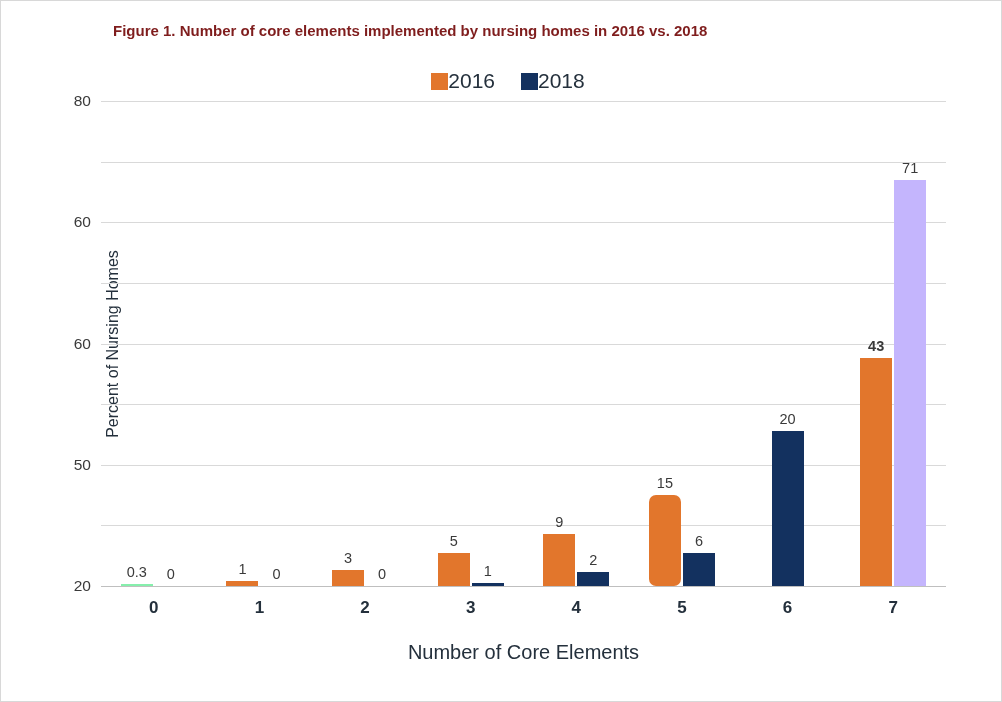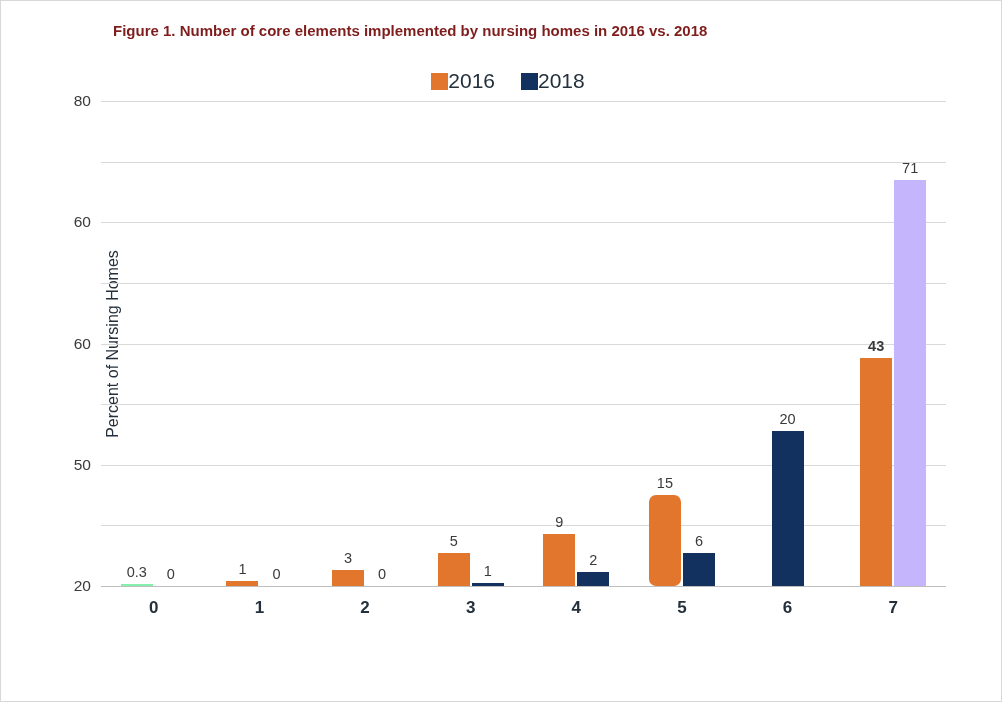--- a/index.html
+++ b/index.html
@@ -323,13 +323,14 @@
               <div class="bar" style="height: 406px; background: #c4b5fd;">
                 <div class="bar-label">71</div>
               </div>
             </div>
           </div>
           <div class="xtick">7</div>
         </div>
       </div>
   </div>
 
+  <div class="x-axis-title">Number of Core Elements</div>
 </div>
 
 </body></html>

